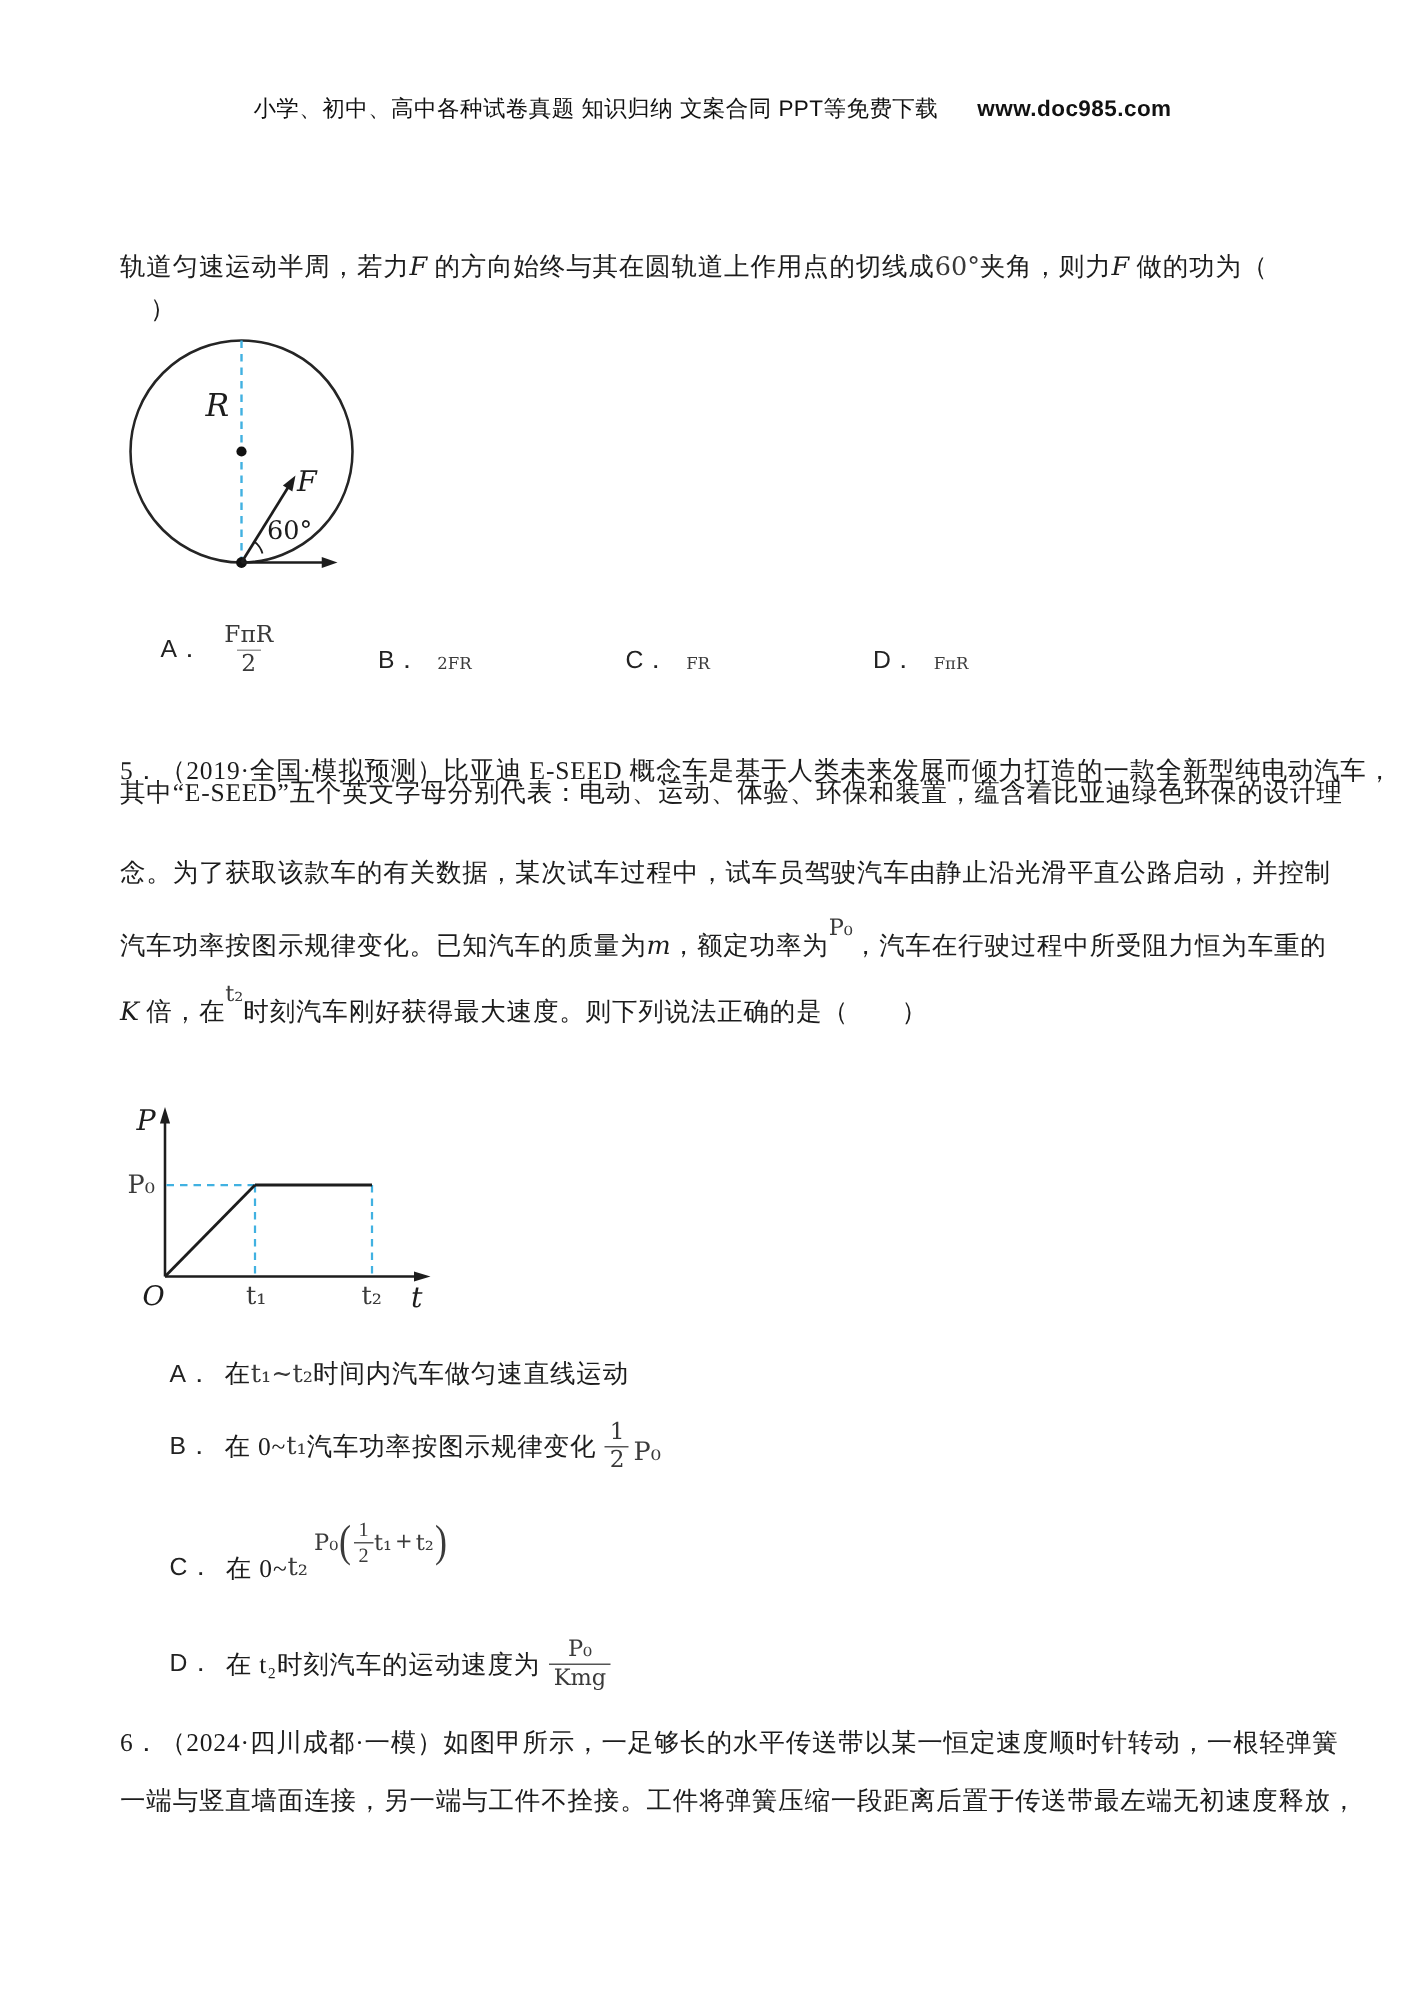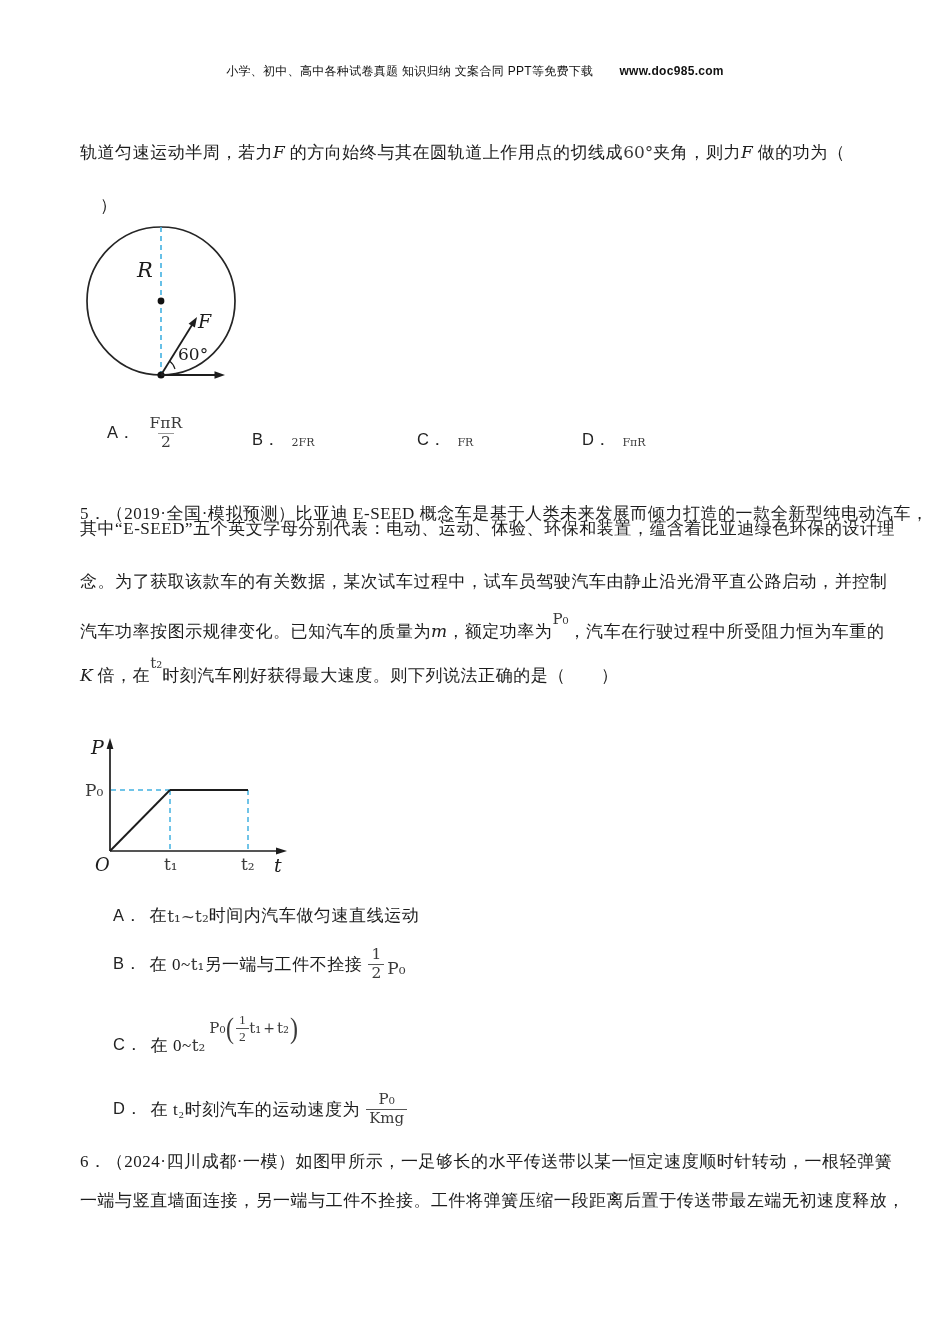--- a/index.html
+++ b/index.html
@@ -1,19 +1,19 @@
 <!DOCTYPE html>
 <html><head>
 <meta charset="utf-8">
 <style>
   html,body{margin:0;padding:0;}
   body{width:950px;height:1344px;position:relative;background:#ffffff;overflow:hidden;
        font-family:"Liberation Serif","DejaVu Serif",serif;color:#1c1c1c;}
   .abs{position:absolute;}
-  .hdr{top:63px;left:0;width:950px;text-align:center;font-size:12px;color:#111;
+  .hdr{top:63px;left:0;width:950px;text-align:center;font-size:15px;color:#111;
        font-family:"Liberation Sans","DejaVu Sans",sans-serif;letter-spacing:.3px;}
   .hdr .url{margin-left:26px;font-weight:bold;}
   .tline{left:80px;width:800px;white-space:nowrap;font-size:17px;letter-spacing:.55px;line-height:26px;}
   .it{font-style:italic;font-family:"DejaVu Serif","Liberation Serif",serif;letter-spacing:0;}
   .frm{font-family:"DejaVu Serif","Liberation Serif",serif;color:#3a3a3a;letter-spacing:0;}
   .raise{display:inline-block;transform:translateY(-13px);font-size:15px;}
   
   .opt4{display:flex;align-items:center;gap:12px;}
   .optlab{font-family:"Liberation Sans","DejaVu Sans",sans-serif;font-size:16.5px;color:#222;}
   .opt4 .val{font-size:11px;padding-top:5px;}
@@ -30,21 +30,21 @@
   svg{display:block;}
   .figlab{position:absolute;font-family:"DejaVu Serif","Liberation Serif",serif;}
 </style>
 </head>
 <body>
 
 <div class="abs hdr">
   <span>小学、初中、高中各种试卷真题 知识归纳 文案合同 PPT等免费下载</span><span class="url">www.doc985.com</span>
 </div>
 
-<div class="abs tline" style="top:139px;">
+<div class="abs tline" style="top:165px;">
   <span>轨道匀速运动半周，若力</span><span class="it">F</span><span> </span><span>的方向始终与其在圆轨道上作用点的切线成</span><span class="frm" style="font-style:normal;">60°</span><span>夹角，则力</span><span class="it">F</span><span> </span><span>做的功为（</span>
 </div>
 <div class="abs tline" style="top:193px;left:100px;">）</div>
 
 <div class="abs" style="top:220px;left:85px;width:170px;height:170px;">
   <svg width="170" height="170" viewBox="0 0 170 170">
     <circle cx="76" cy="81" r="74" fill="none" stroke="#252525" stroke-width="1.7"></circle>
     <line x1="76" y1="7" x2="76" y2="155" stroke="#41b1e1" stroke-width="1.6" stroke-dasharray="5 4"></line>
     <circle cx="76" cy="81" r="3.4" fill="#111"></circle>
     <circle cx="76" cy="155" r="3.6" fill="#111"></circle>
@@ -113,21 +113,21 @@
   <span class="optlab">A．</span>
   <span>在 </span>
   <span class="frm">t₁~t₂</span>
   <span>时间内汽车做匀速直线运动</span>
 </div>
 
 <div class="abs opt5" style="top:942px;left:113px;height:44px;">
   <span class="optlab">B．</span>
   <span>在 0~</span>
   <span class="frm">t₁</span>
-  <span>另一端与工件不拴接</span>
+  <span>汽车功率按图示规律变化</span>
   <span class="gap"></span>
   <span class="frac fracD">
     <span class="num frm" style="font-style:normal;">1</span>
     <span class="den frm" style="font-style:normal;">2</span>
   </span>
   <span class="frm" style="transform:translateY(4px);display:inline-block;margin-left:3px;">P₀</span>
 </div>
 
 <div class="abs opt5" style="top:1022px;left:113px;height:46px;">
   <span class="optlab">C．</span>

